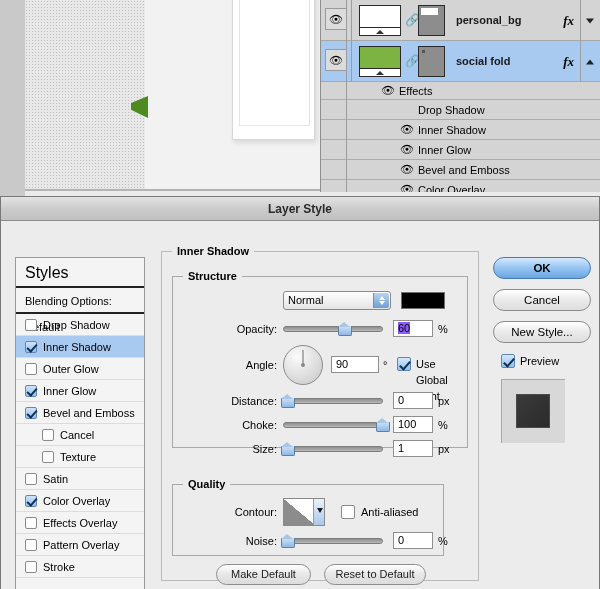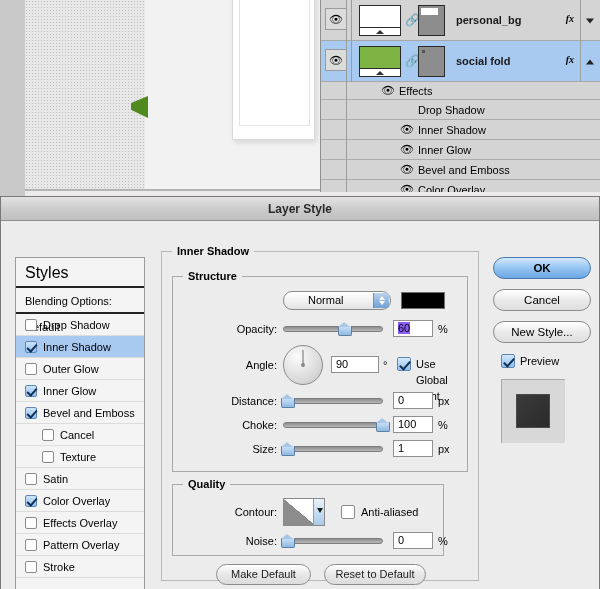--- a/index.html
+++ b/index.html
@@ -53,21 +53,21 @@
   .layer-sep { position: absolute; left: 30px; top: 0; width: 1px; height: 41px; background: #9c9c9c; }
   .layer-thumb { position: absolute; left: 38px; top: 5px; width: 42px; height: 31px; border: 1px solid #2a2a2a; background:#fff; overflow:hidden; }
   .layer-thumb .fill { position:absolute; left:0; top:0; right:0; bottom:8px; }
   .layer-thumb .strip { position:absolute; left:0; right:0; bottom:0; height:8px; background:#fff; border-top:1px solid #2a2a2a; }
   .layer-thumb .strip:after { content:""; position:absolute; left:50%; top:2px; transform:translateX(-50%); width:0;height:0; border-left:4px solid transparent; border-right:4px solid transparent; border-bottom:4px solid #333; }
   .link-icon { position: absolute; left: 84px; top: 12px; width: 9px; height: 17px; font-size: 12px; line-height: 17px; text-align:center; color:#333; }
   .layer-mask { position: absolute; left: 97px; top: 5px; width: 27px; height: 31px; border: 1px solid #2a2a2a; background: #8d8d8d; }
   .layer-mask .notch { position:absolute; left:2px; top:2px; width:17px; height:7px; background:#fff; }
   .layer-mask.small-notch .notch { width:3px; height:3px; background:#555; left:3px; top:3px; }
   .layer-name { position: absolute; left: 135px; top: 14px; font-size: 11px; font-weight: bold; color:#1a1a1a; }
-  .layer-fx { position: absolute; right: 26px; top: 13px; font-size: 10px; font-style: italic; font-family:"Liberation Serif",serif; font-weight:bold; }
+  .layer-fx { position: absolute; right: 26px; top: 13px; font-size: 13px; font-style: italic; font-family:"Liberation Serif",serif; font-weight:bold; }
   .layer-tri-cell { position:absolute; right: 2px; top: 0; width: 18px; height: 41px; background: transparent; border-left:1px solid #a0a0a0; }
   .tri { position:absolute; left:50%; top:50%; transform:translate(-50%,-50%); width:0;height:0; border-left:4px solid transparent; border-right:4px solid transparent; }
   .tri.down { border-top: 5px solid #222; }
   .tri.up { border-bottom: 5px solid #222; }
 
   .eff-header { position: relative; height: 18px; background: #d4d4d4; border-bottom: 1px solid #adadad; }
   .eff-header .eye { position:absolute; left: 60px; top: 2px; font-size: 11px; }
   .eff-header .lbl { position:absolute; left: 78px; top: 3px; font-size: 11px; }
   .eff-row { position: relative; height: 20px; background: #d4d4d4; border-bottom: 1px solid #adadad; }
   .eff-row .eye { position:absolute; left: 79px; top: 3px; font-size: 11px; }
@@ -106,36 +106,36 @@
   .style-item .txt { left: 27px; }
   .style-item.sub .txt { left: 44px; }
   .styles-filler { height: 40px; background: #f4f4f4; }
 
   
   .main-pane { position: absolute; left: 160px; top: 30px; width: 318px; height: 330px; background: #ececec; border: 1px solid #b9b9b9; }
   .grp { position: absolute; border: 1px solid #a9a9a9; }
   .grp > .legend { position: absolute; top: -7px; left: 10px; background: #ececec; padding: 0 5px; font-size: 11px; font-weight: bold; }
   .sec-title { position: absolute; left: 10px; top: -7px; background: #ececec; padding: 0 5px; font-size: 11px; font-weight: bold; }
 
-  .grp-inner { position: absolute; left: 10px; top: 24px; width: 296px; height: 196px; }
+  .grp-inner { position: absolute; left: 10px; top: 24px; width: 296px; height: 172px; }
   .grp-quality { position: absolute; left: 10px; top: 232px; width: 272px; height: 72px; }
 
   .row { position: absolute; left: 0; width: 100%; height: 20px; }
   .lbl-r { position: absolute; width: 104px; text-align: right; font-size: 11px; line-height: 20px; }
   .unit { position: absolute; font-size: 11px; line-height: 20px; }
 
   .field { position: absolute; height: 17px; border: 1px solid #8f8f8f; background: #fff; font-size: 11px; line-height: 15px; padding-left: 4px; top: 1px; }
   .field .sel-txt { background: #8b5cf6; }
 
   .track { position: absolute; height: 6px; top: 7px; border-radius: 3px; background: linear-gradient(to bottom,#8d8d8d,#b9b9b9); border: 1px solid #7d7d7d; }
   .knob { position: absolute; top: 3px; width: 12px; height: 13px; }
   .knob:before { content:""; position:absolute; left:0; top:4px; width:12px; height:9px; background: linear-gradient(to bottom,#cfe2f7,#8fb8e4); border:1px solid #5f7f9f; border-top:none; border-radius:0 0 2px 2px; }
   .knob:after { content:""; position:absolute; left:0px; top:0px; width:0;height:0; border-left:6px solid transparent; border-right:6px solid transparent; border-bottom:5px solid #a8c6e6; }
 
-  .combo { position: absolute; height: 19px; top: 0; border: 1px solid #8a8a8a; border-radius: 9px; background: linear-gradient(to bottom,#ffffff,#e4e4e4); font-size: 11px; line-height: 17px; padding-left: 24px; }
+  .combo { position: absolute; height: 19px; top: 0; border: 1px solid #8a8a8a; border-radius: 3px; background: linear-gradient(to bottom,#ffffff,#e4e4e4); font-size: 11px; line-height: 17px; padding-left: 4px; }
   .combo .arrows { position: absolute; right: 1px; top: 1px; bottom: 1px; width: 16px; background: linear-gradient(to bottom,#b9d3ef,#6f9fd2); border-left:1px solid #8a8a8a; border-radius: 0 2px 2px 0;}
   .combo .arrows:before { content:""; position:absolute; left:5px; top:3px; width:0;height:0;border-left:3px solid transparent;border-right:3px solid transparent;border-bottom:4px solid #fff; }
   .combo .arrows:after { content:""; position:absolute; left:5px; bottom:3px; width:0;height:0;border-left:3px solid transparent;border-right:3px solid transparent;border-top:4px solid #fff; }
 
   .swatch { position: absolute; height: 17px; width: 44px; border: 1px solid #6e6e6e; }
 
   .dial { position: absolute; width: 40px; height: 40px; border-radius: 50%;
           background: radial-gradient(circle at 35% 28%, #fbfbfb, #d6d6d6 70%, #c2c2c2 100%);
           border: 1px solid #8c8c8c; }
   .dial .needle { position: absolute; left: 50%; top: 4px; width: 1px; height: 17px; background: #6a6a6a; transform: translateX(-50%); }

